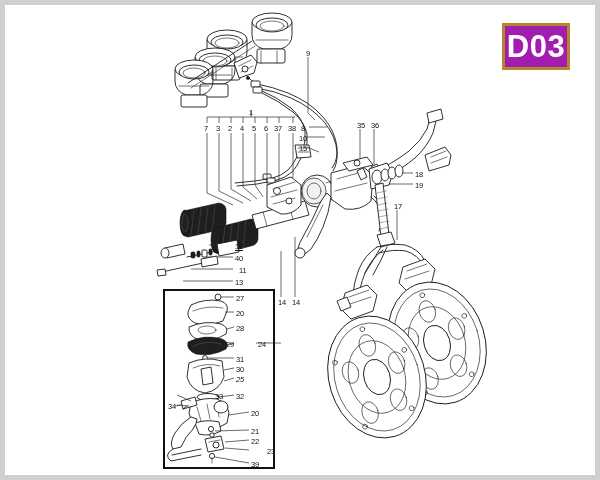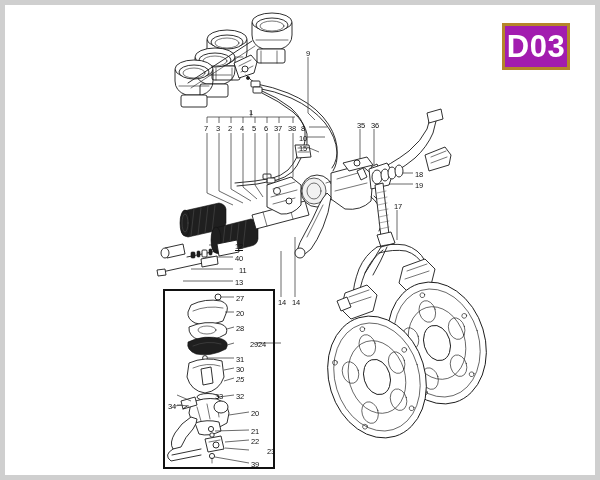--- a/index.html
+++ b/index.html
@@ -358,21 +358,21 @@
         <div class="callout" style="left: 389px; top: 198px;">17</div>
         <div class="callout" style="left: 230px; top: 238px; text-decoration: underline;">12</div>
         <div class="callout" style="left: 230px; top: 250px;">40</div>
         <div class="callout" style="left: 234px; top: 262px;">11</div>
         <div class="callout" style="left: 230px; top: 274px;">13</div>
         <div class="callout" style="left: 273px; top: 294px;">14</div>
         <div class="callout" style="left: 287px; top: 294px;">14</div>
         <div class="callout" style="left: 231px; top: 290px;">27</div>
         <div class="callout" style="left: 231px; top: 305px;">20</div>
         <div class="callout" style="left: 231px; top: 320px;">28</div>
-        <div class="callout" style="left: 245px; top: 336px; text-align: center;">29</div>
+        <div class="callout" style="left: 221px; top: 336px; text-align: center;">29</div>
         <div class="callout" style="left: 253px; top: 336px;">24</div>
         <div class="callout" style="left: 231px; top: 351px;">31</div>
         <div class="callout" style="left: 231px; top: 361px;">30</div>
         <div class="callout" style="left: 231px; top: 371px; font-style: italic;">25</div>
         <div class="callout" style="left: 231px; top: 388px;">32</div>
         <div class="callout" style="left: 163px; top: 388px; padding-left: 47px;">33</div>
         <div class="callout" style="left: 163px; top: 398px;">34</div>
         <div class="callout" style="left: 246px; top: 405px;">20</div>
         <div class="callout" style="left: 246px; top: 423px;">21</div>
         <div class="callout" style="left: 246px; top: 433px;">22</div>

